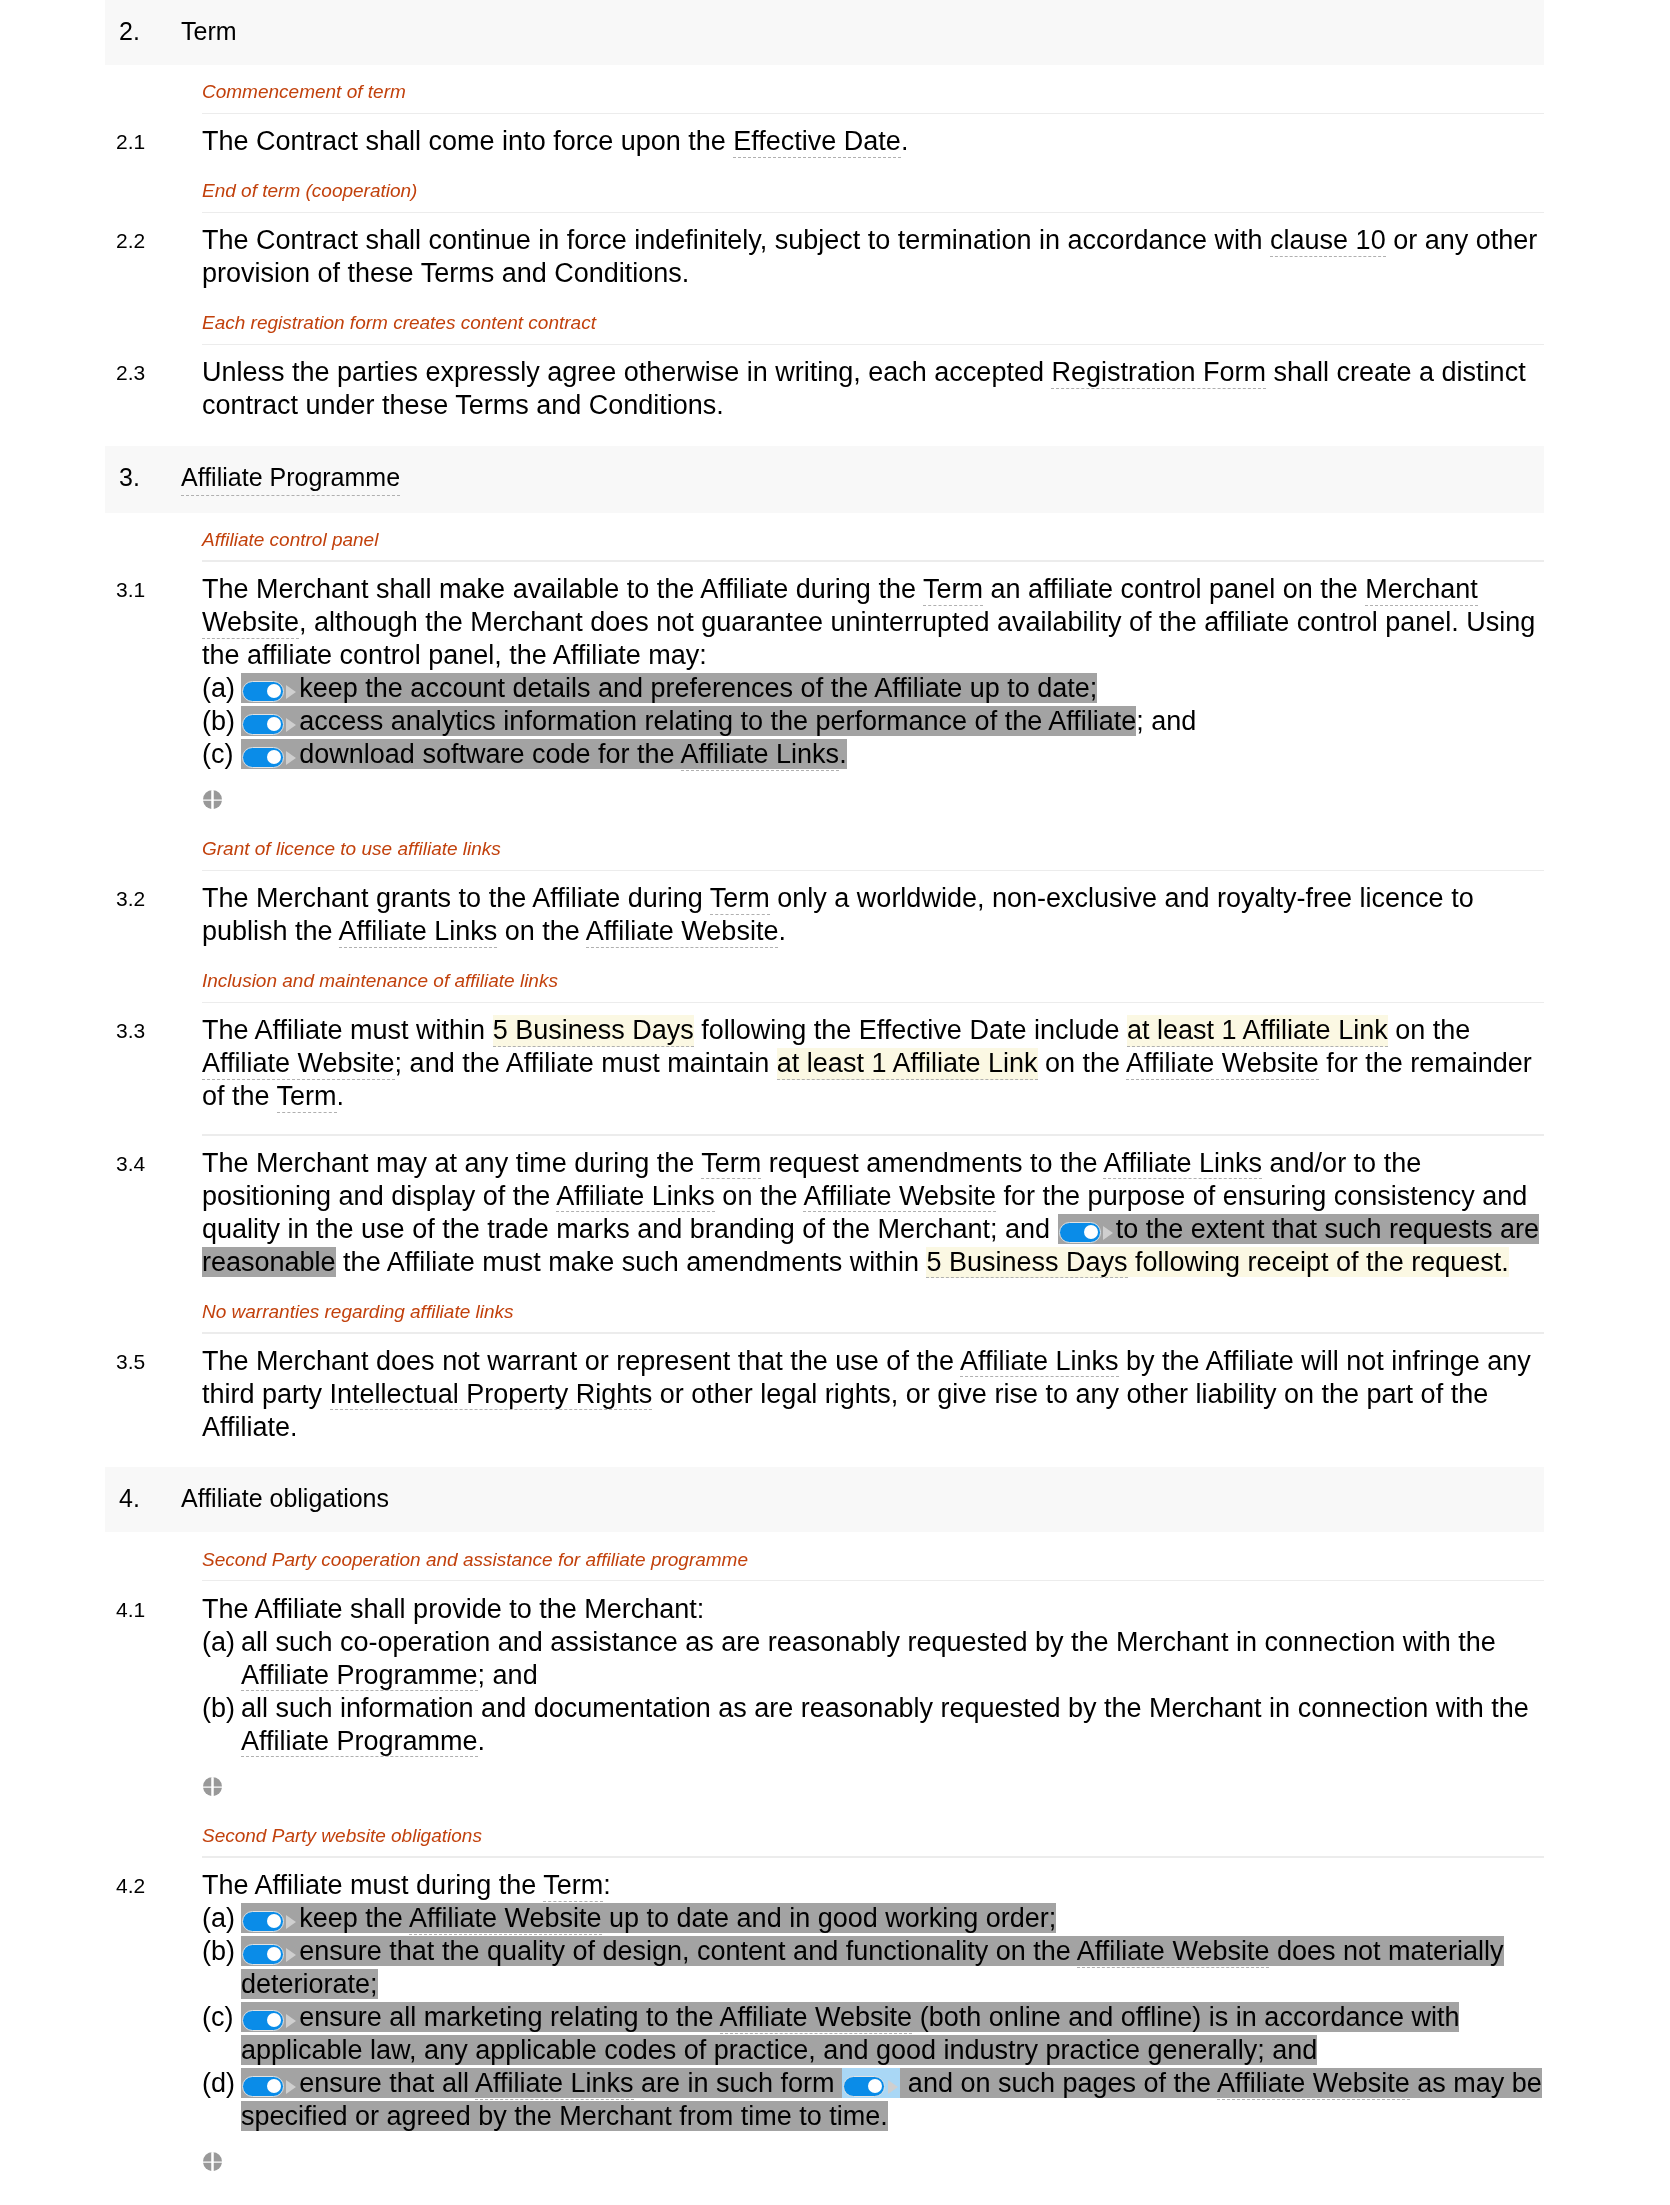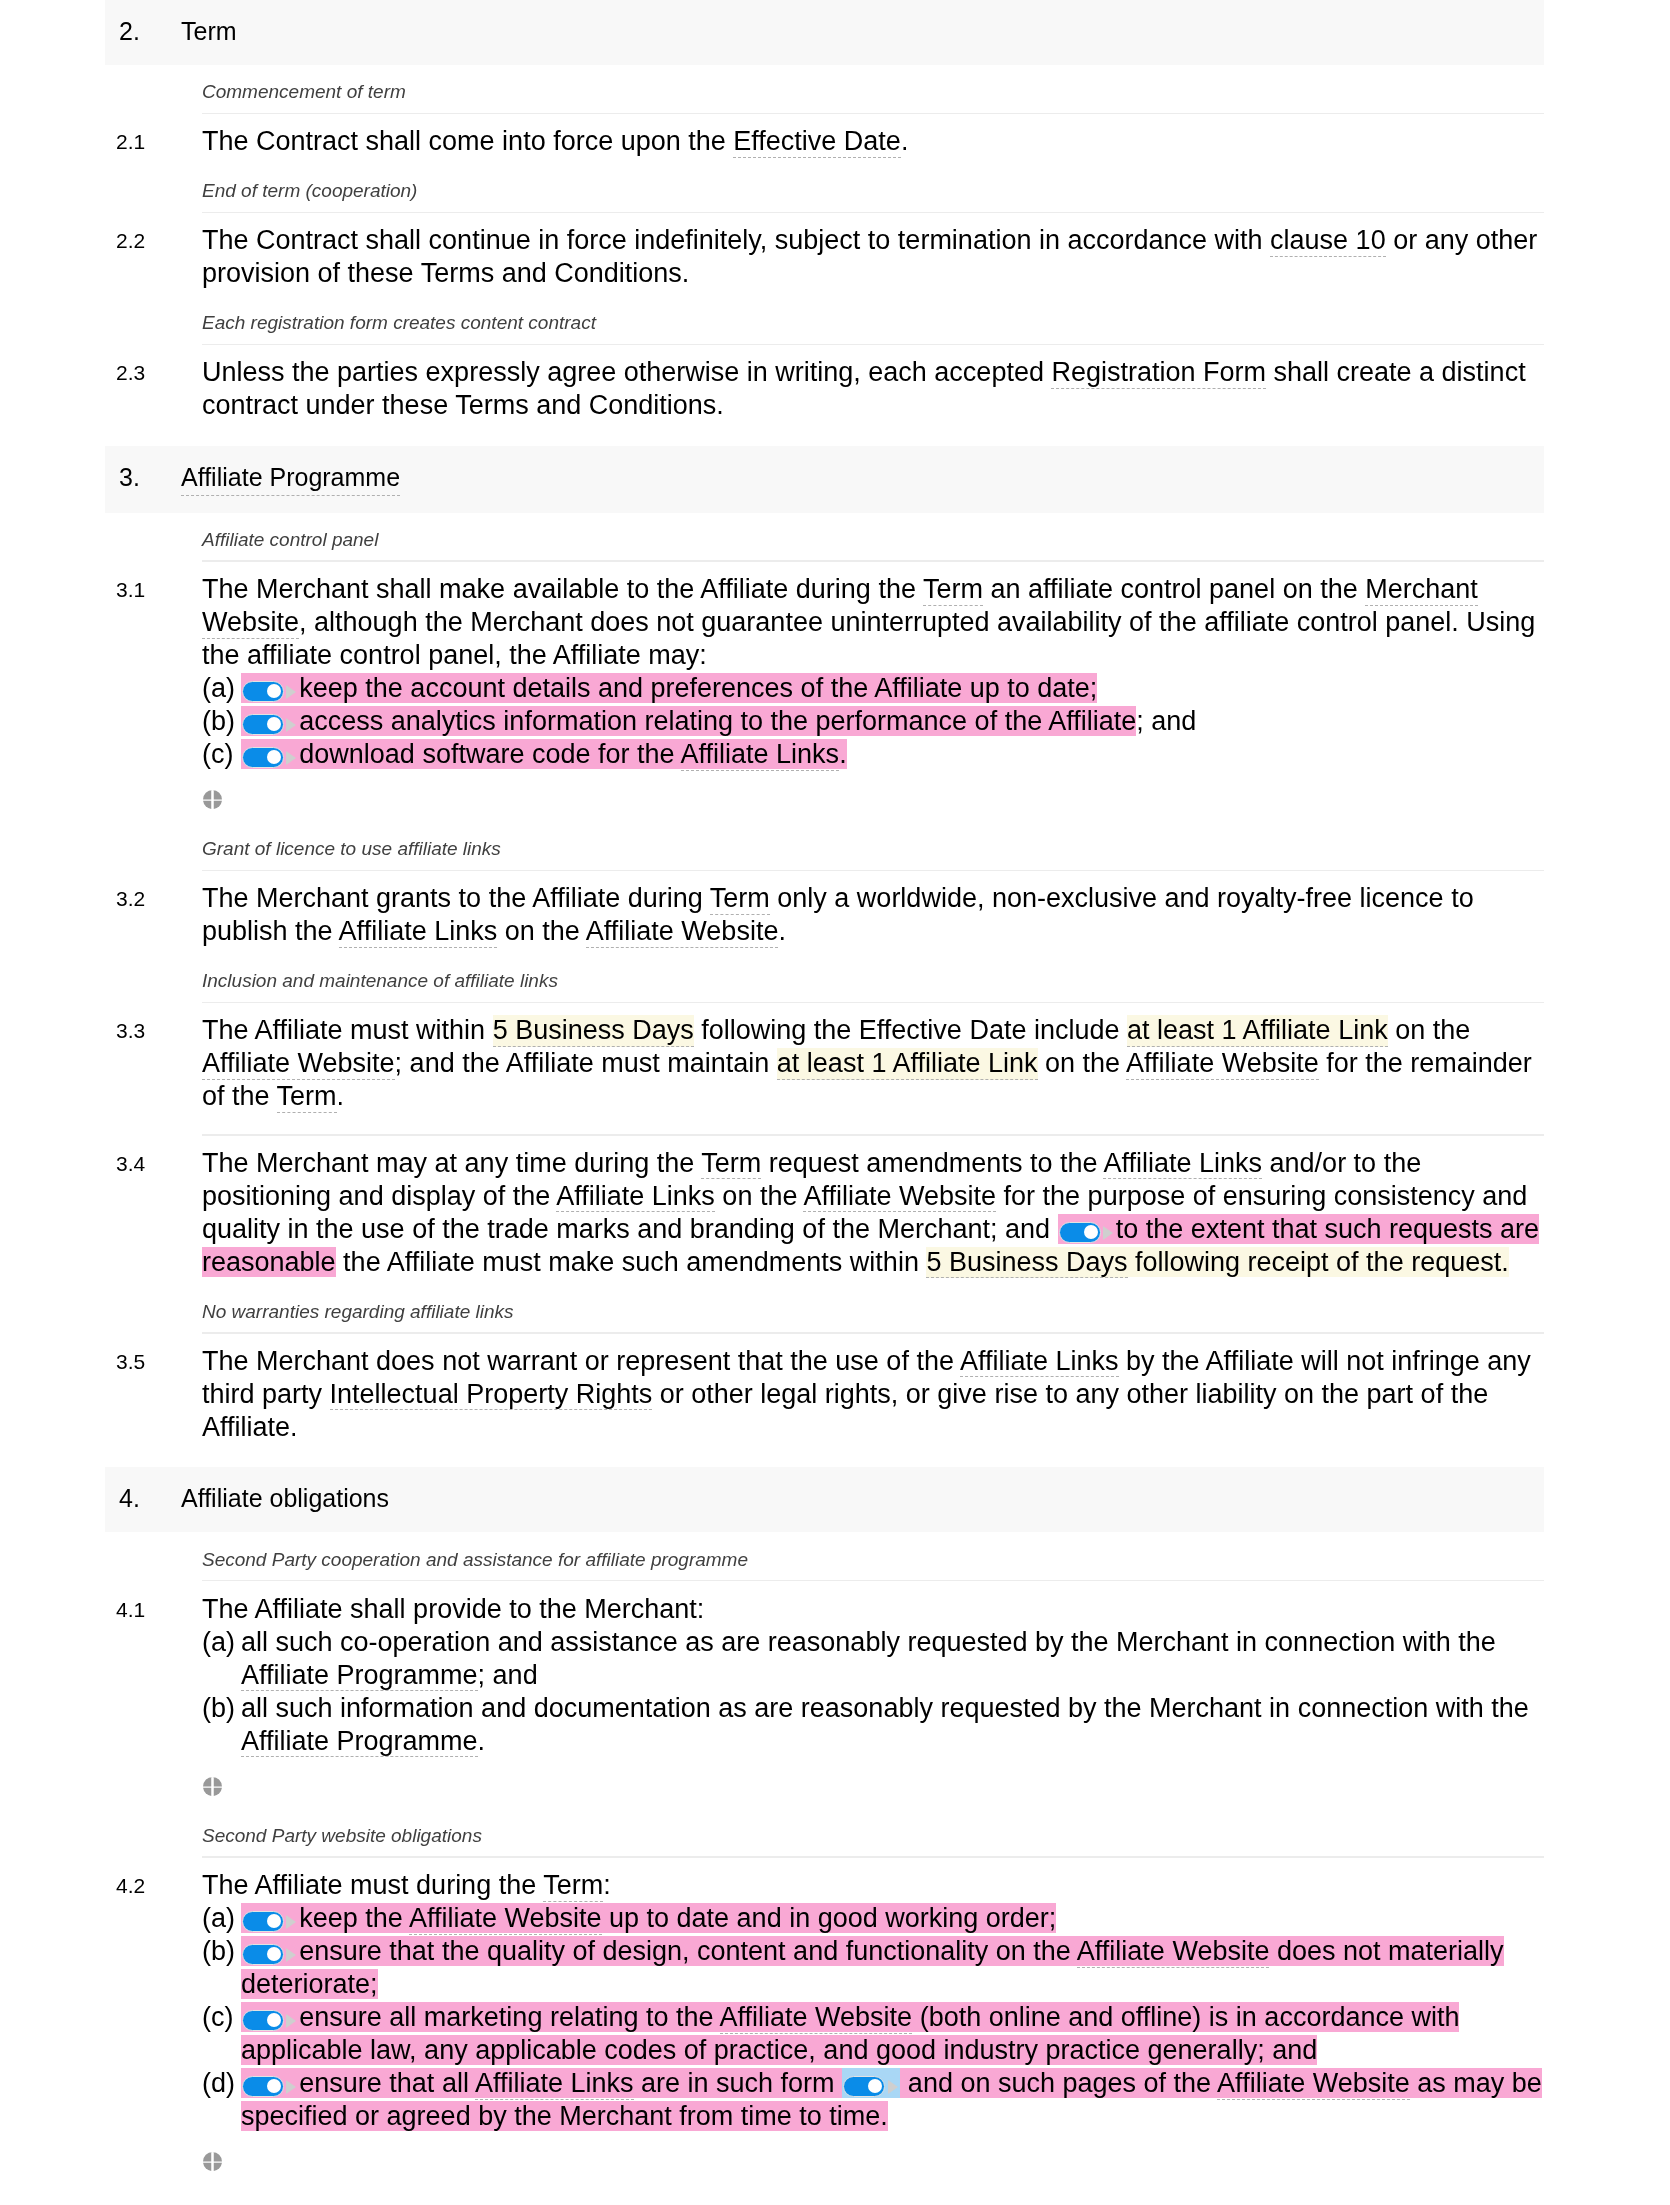--- a/index.html
+++ b/index.html
@@ -70,21 +70,21 @@
   .subhead {
     margin: 0 126px 0 116px;
     padding: 15.4px 0 7px 86px;
     box-sizing: border-box;
   }
   .subhead .sh-text {
     display: block;
     font-style: italic;
     font-size: 19px;
     line-height: 24px;
-    color: #404040;
+    color: #c2410c;
     padding-bottom: 8.4px;
   }
   .subhead .sh-rule {
     display: block;
     height: 1.4px;
     background: #ececec;
   }
 
   
   .sublist {
@@ -109,21 +109,21 @@
     border-bottom: 1.4px dashed #b0b0b0;
     padding-bottom: 0.7px;
   }
   .var {
     background: #fbf8e3;
   }
   .var.term {
     background: #fbf8e3;
   }
   .opt {
-    background: #f9a8d4;
+    background: #a3a3a3;
   }
   .opt-inner {
     background: #a9d7f5;
   }
 
   
   .toggle {
     display: inline-block;
     vertical-align: -4.9px;
     position: relative;

